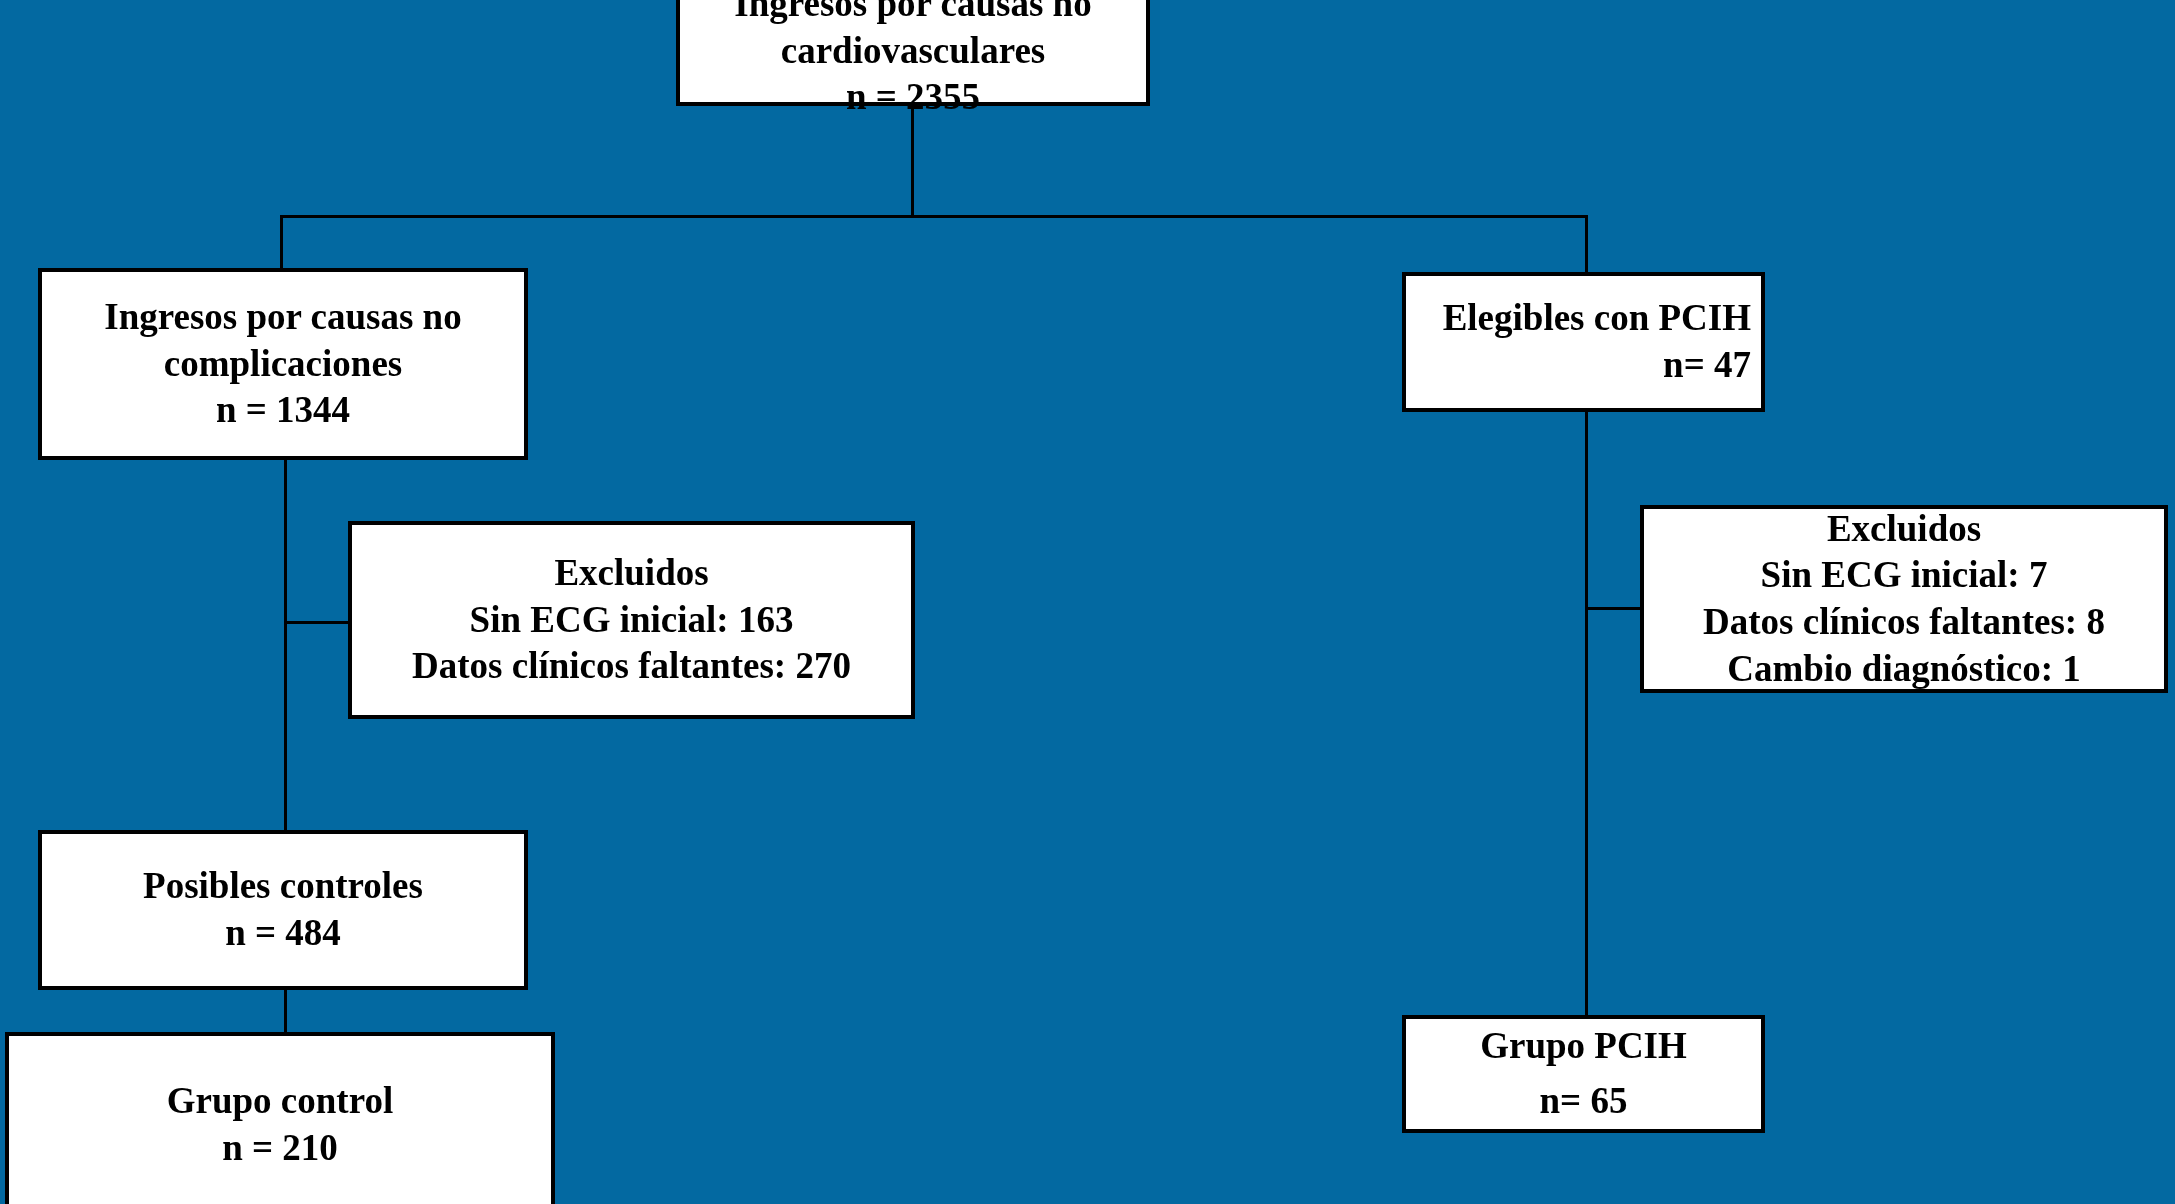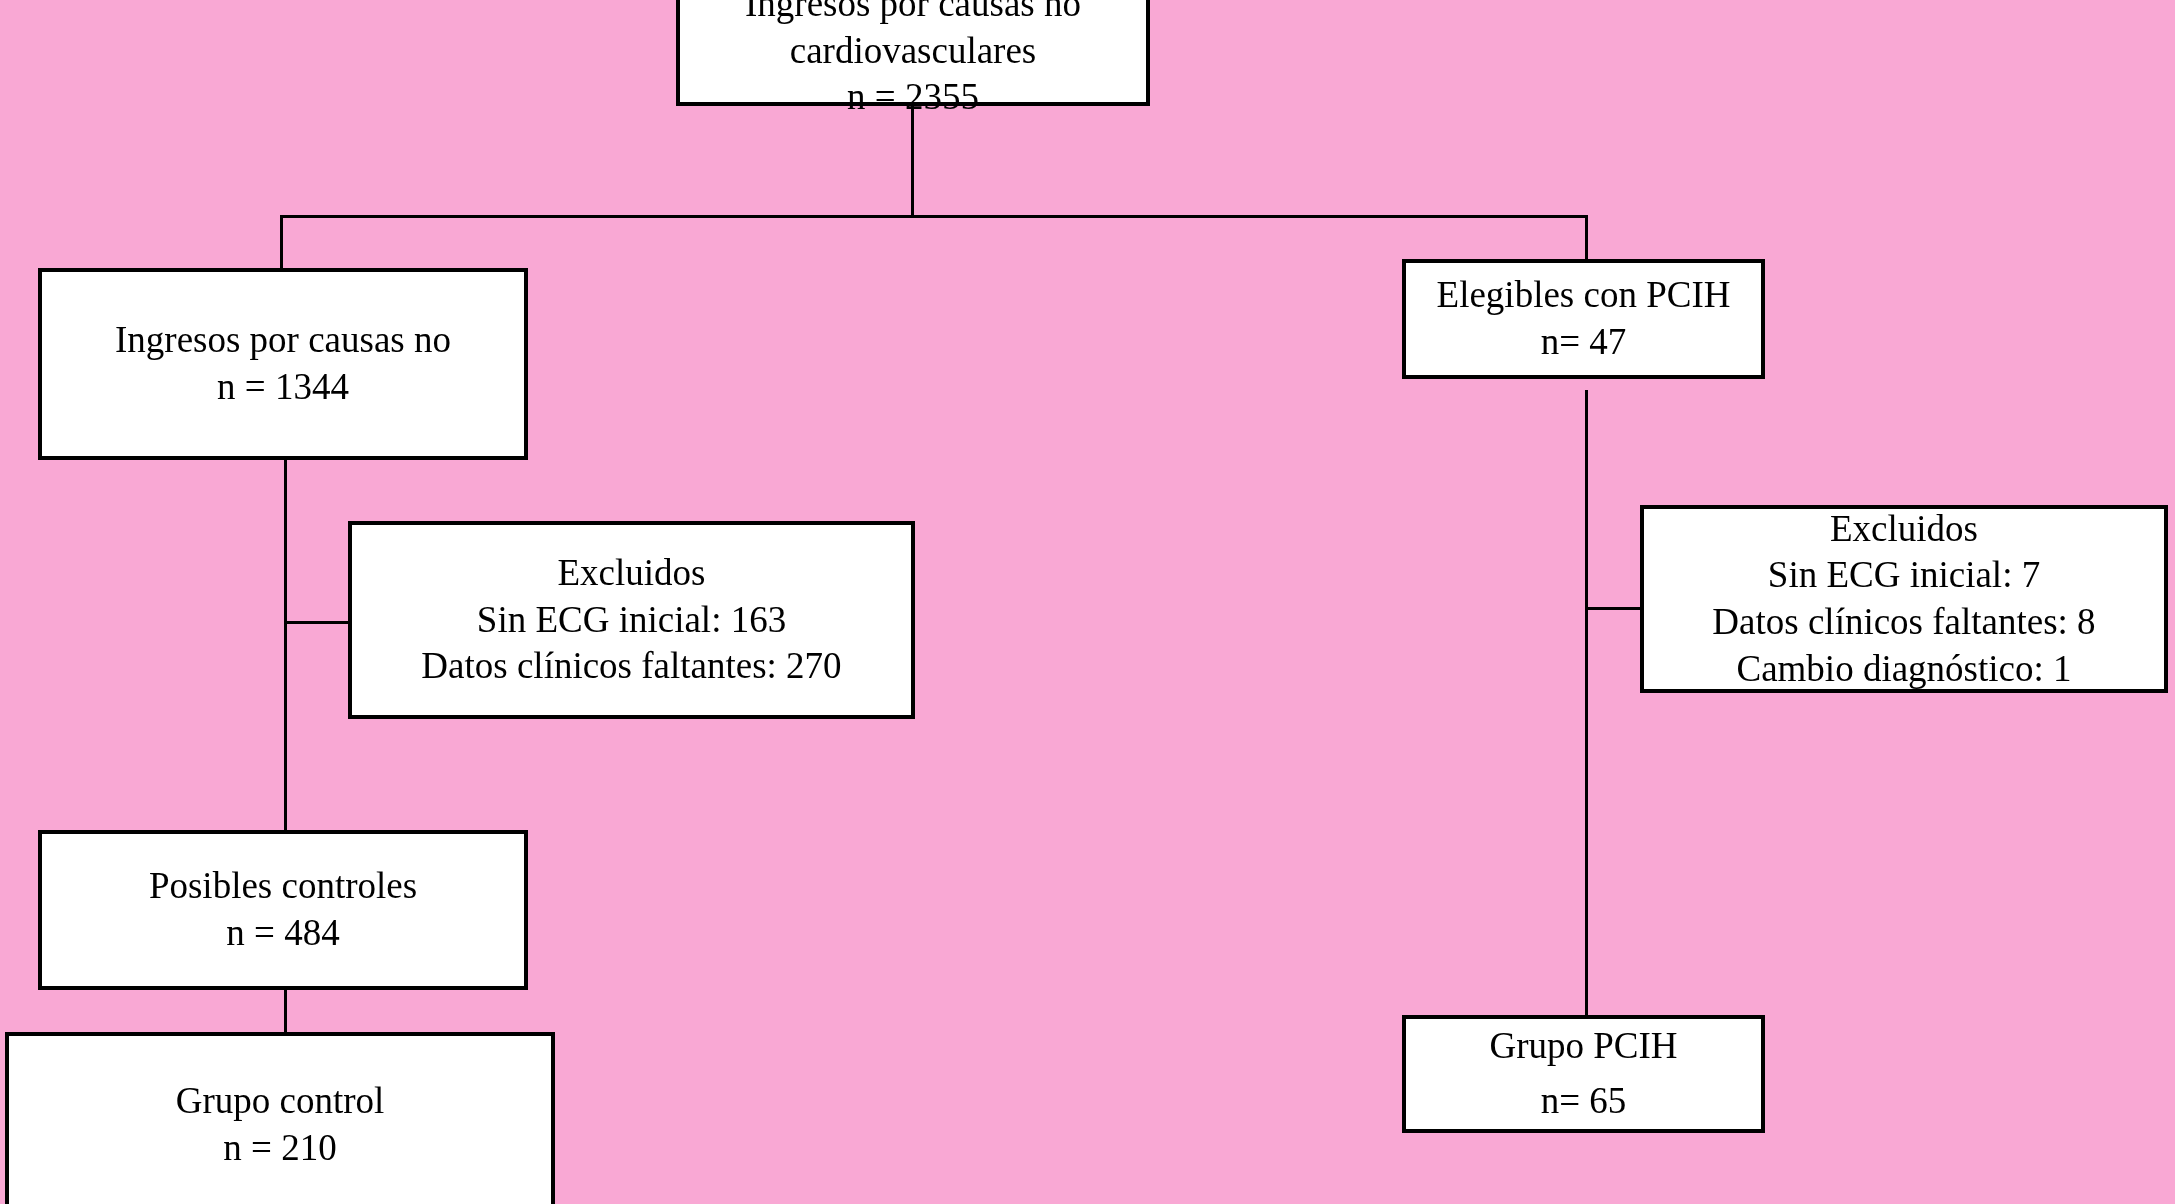--- a/index.html
+++ b/index.html
@@ -4,24 +4,25 @@
 <style>
   html, body {
     margin: 0;
     padding: 0;
     background: #ffffff;
   }
   #flow-root {
     position: relative;
     width: 2175px;
     height: 1204px;
-    background: #f9a8d4;
+    background: #0369a1;
     overflow: hidden;
     font-family: "Liberation Serif", "DejaVu Serif", serif;
     color: #000000;
+    font-weight: bold;
   }
   .node {
     position: absolute;
     box-sizing: border-box;
     border: 4px solid #000000;
     background: #ffffff;
     display: flex;
     flex-direction: column;
     align-items: center;
     justify-content: center;
@@ -37,21 +38,21 @@
   .conn {
     position: absolute;
     background: #000000;
   }
   .conn.v { width: 3px; }
   .conn.h { height: 3px; }
 
   
   #node-admissions      { left: 676px;  top: -4px;   width: 474px;  height: 110px; }
   #node-no-complic      { left: 38px;   top: 268px;  width: 490px;  height: 192px; }
-  #node-eligible-pcih   { left: 1402px; top: 259px;  width: 363px;  height: 120px; }
+  #node-eligible-pcih   { left: 1402px; top: 272px;  width: 363px;  height: 140px; align-items: flex-end; }
   #node-excluded-left   { left: 348px;  top: 521px;  width: 567px;  height: 198px; }
   #node-excluded-right  { left: 1640px; top: 505px;  width: 528px;  height: 188px; }
   #node-possible-ctrl   { left: 38px;   top: 830px;  width: 490px;  height: 160px; }
   #node-control-group   { left: 5px;    top: 1032px; width: 550px;  height: 186px; }
   #node-pcih-group      { left: 1402px; top: 1015px; width: 363px;  height: 118px; justify-content: space-between; }
 
   
   #conn-root-drop       { left: 911px;  top: 106px;  height: 111px; }
   #conn-split-bar       { left: 280px;  top: 215px;  width: 1308px; }
   #conn-split-left      { left: 280px;  top: 215px;  height: 55px; }
@@ -78,20 +79,21 @@
   <div class="conn h" id="conn-right-excl-stub"></div>
 
   <div class="node" id="node-admissions">
     <span class="line">Ingresos por causas no</span>
     <span class="line">cardiovasculares</span>
     <span class="line">n = 2355</span>
   </div>
 
   <div class="node" id="node-no-complic">
     <span class="line">Ingresos por causas no</span>
+    <span class="line">complicaciones</span>
     <span class="line">n = 1344</span>
   </div>
 
   <div class="node" id="node-eligible-pcih">
     <span class="line">Elegibles con PCIH</span>
     <span class="line">n= 47</span>
   </div>
 
   <div class="node" id="node-excluded-left">
     <span class="line">Excluidos</span>

